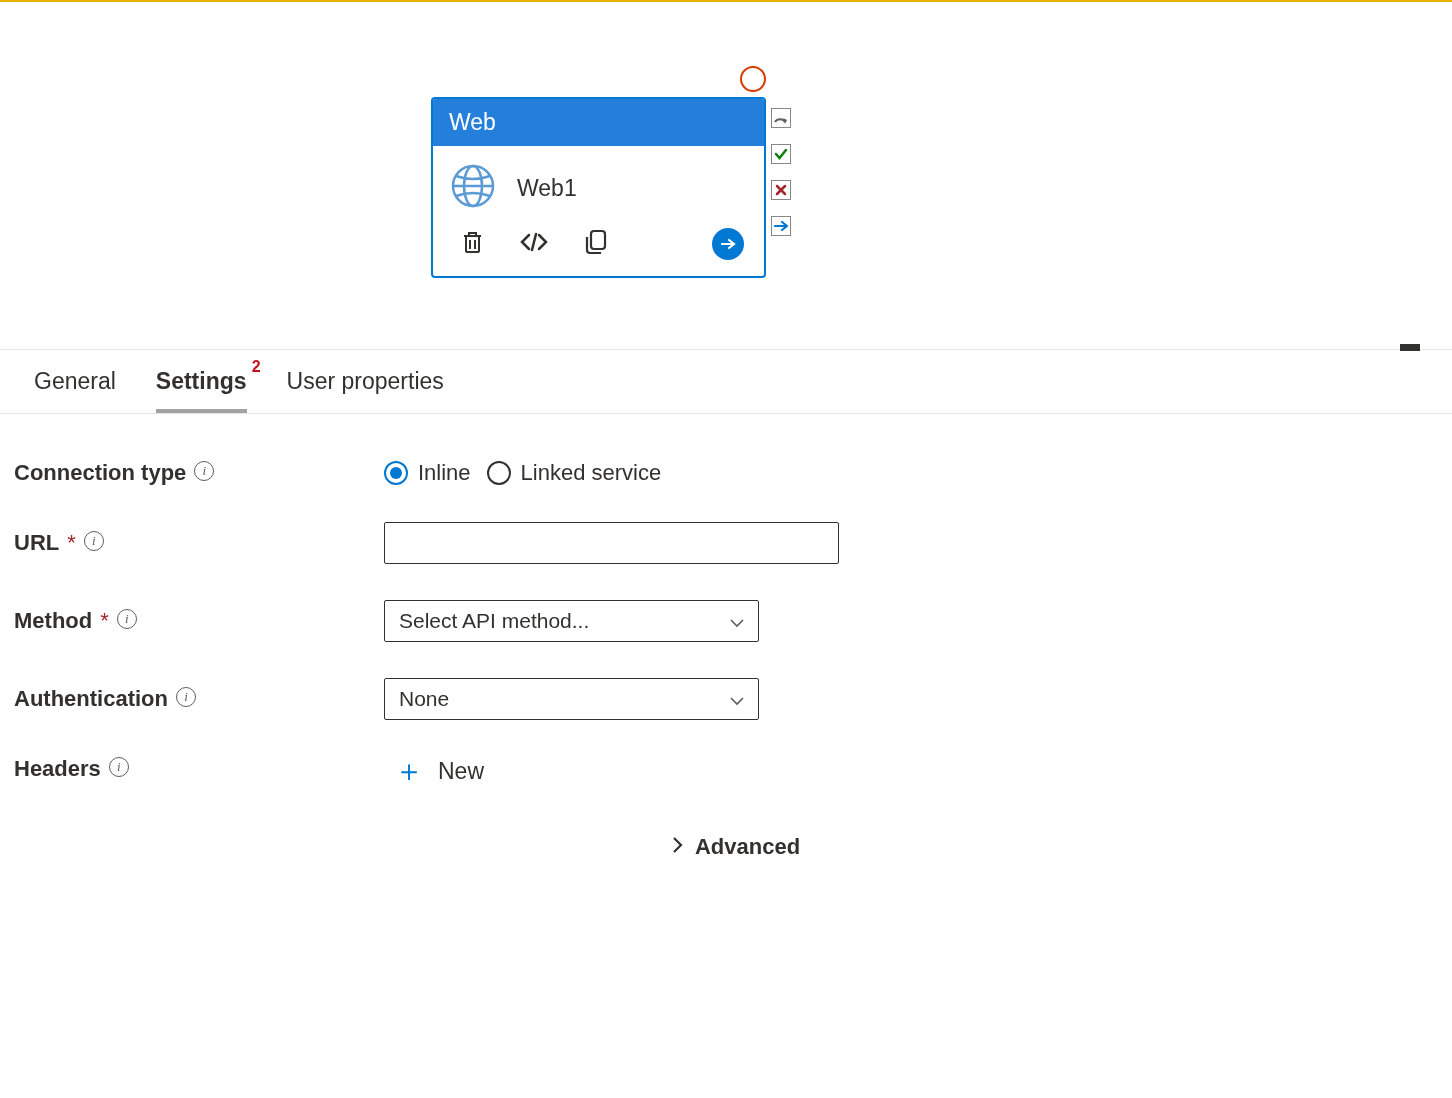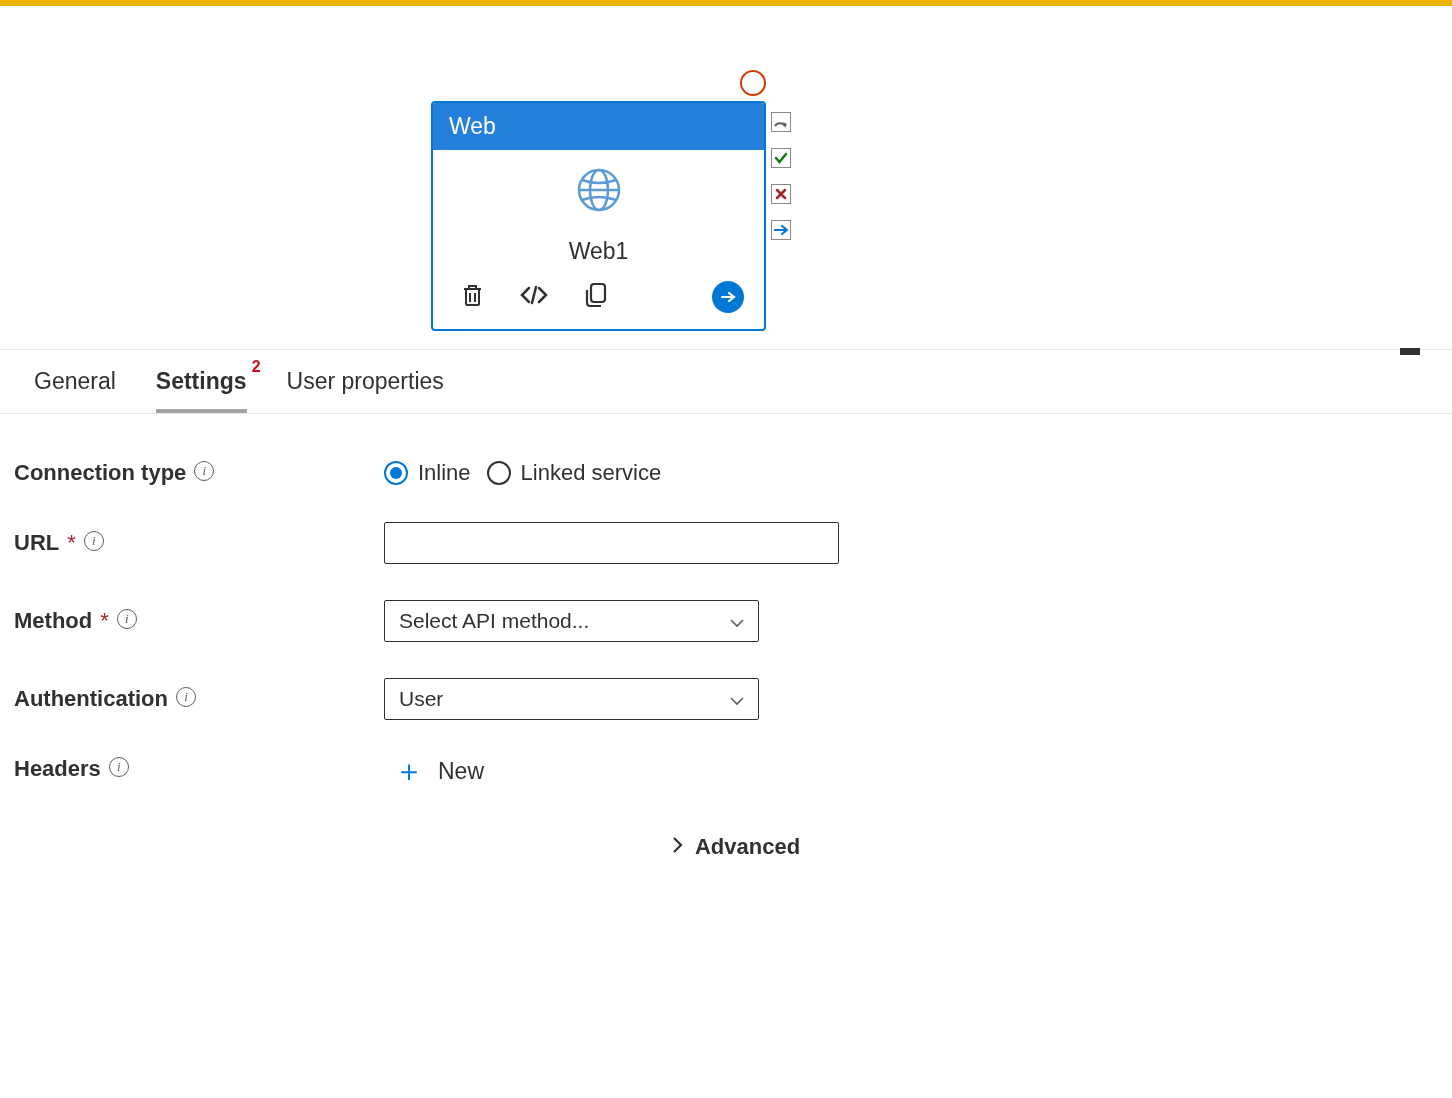--- a/index.html
+++ b/index.html
@@ -1,21 +1,21 @@
 <!DOCTYPE html>
 <html><head>
 <meta charset="utf-8">
 <style>
   * { box-sizing: border-box; }
   html, body { margin:0; padding:0; width:1452px; height:1098px; font-family:"Segoe UI",-apple-system,BlinkMacSystemFont,sans-serif; color:#323130; background:#fff; }
-  .canvas { position:relative; width:100%; height:350px; border-top:6px solid #eab308; border-bottom:1px solid #e5e5e5; background:#fff; }
+  .canvas { position:relative; width:100%; height:350px; border-top:2px solid #eab308; border-bottom:1px solid #e5e5e5; background:#fff; }
   .red-circle { position:absolute; left:740px; top:64px; width:26px; height:26px; border:2px solid #d83b01; border-radius:50%; }
   .activity-card { position:absolute; left:431px; top:95px; width:335px; border:2px solid #0078d4; border-radius:4px; background:#fff; }
   .activity-header { background:#247fdb; color:#fff; font-size:23px; padding:10px 16px; border-top-left-radius:2px; border-top-right-radius:2px; }
-  .activity-body { padding:18px 18px 6px 18px; display:flex; align-items:center; gap:22px;flex-direction:column; }
+  .activity-body { padding:18px 18px 6px 18px; display:flex; align-items:center; gap:22px; }
   .activity-name { font-size:23px; color:#323130; }
   .activity-footer { display:flex; align-items:center; gap:36px; padding:10px 20px 16px 28px; }
   .activity-footer .spacer { flex:1; }
   .arrow-circle { width:32px; height:32px; border-radius:50%; background:#0078d4; display:flex; align-items:center; justify-content:center; }
   .side-handles { position:absolute; left:771px; top:106px; display:flex; flex-direction:column; gap:16px; }
   .handle { width:20px; height:20px; border:1px solid #8a8886; background:#fff; display:flex; align-items:center; justify-content:center; }
   .collapse-bar { position:absolute; right:32px; top:342px; width:20px; height:7px; background:#323130; cursor:pointer; }
   .tabs { display:flex; gap:40px; padding:18px 34px 0 34px; border-bottom:1px solid #e5e5e5; }
   .tab { position:relative; font-size:23px; color:#323130; padding-bottom:14px; cursor:pointer;text-align:right; }
   .tab.active { font-weight:700; border-bottom:4px solid #a3a3a3; }
@@ -173,21 +173,21 @@
           </svg></span>
     </div>
   </div>
 
   <div class="row">
     <div class="label">
       <span>Authentication</span>
       <span class="info-icon">i</span>
     </div>
     <div class="select">
-      <span>User</span>
+      <span>None</span>
       <span class="chev"><svg width="14" height="9" viewBox="0 0 14 9" fill="none" stroke="#605e5c" stroke-width="1.6">
             <path d="M1 1l6 6 6-6"></path>
           </svg></span>
     </div>
   </div>
 
   <div class="row" style="align-items:flex-start;">
     <div class="label">
       <span>Headers</span>
       <span class="info-icon">i</span>

